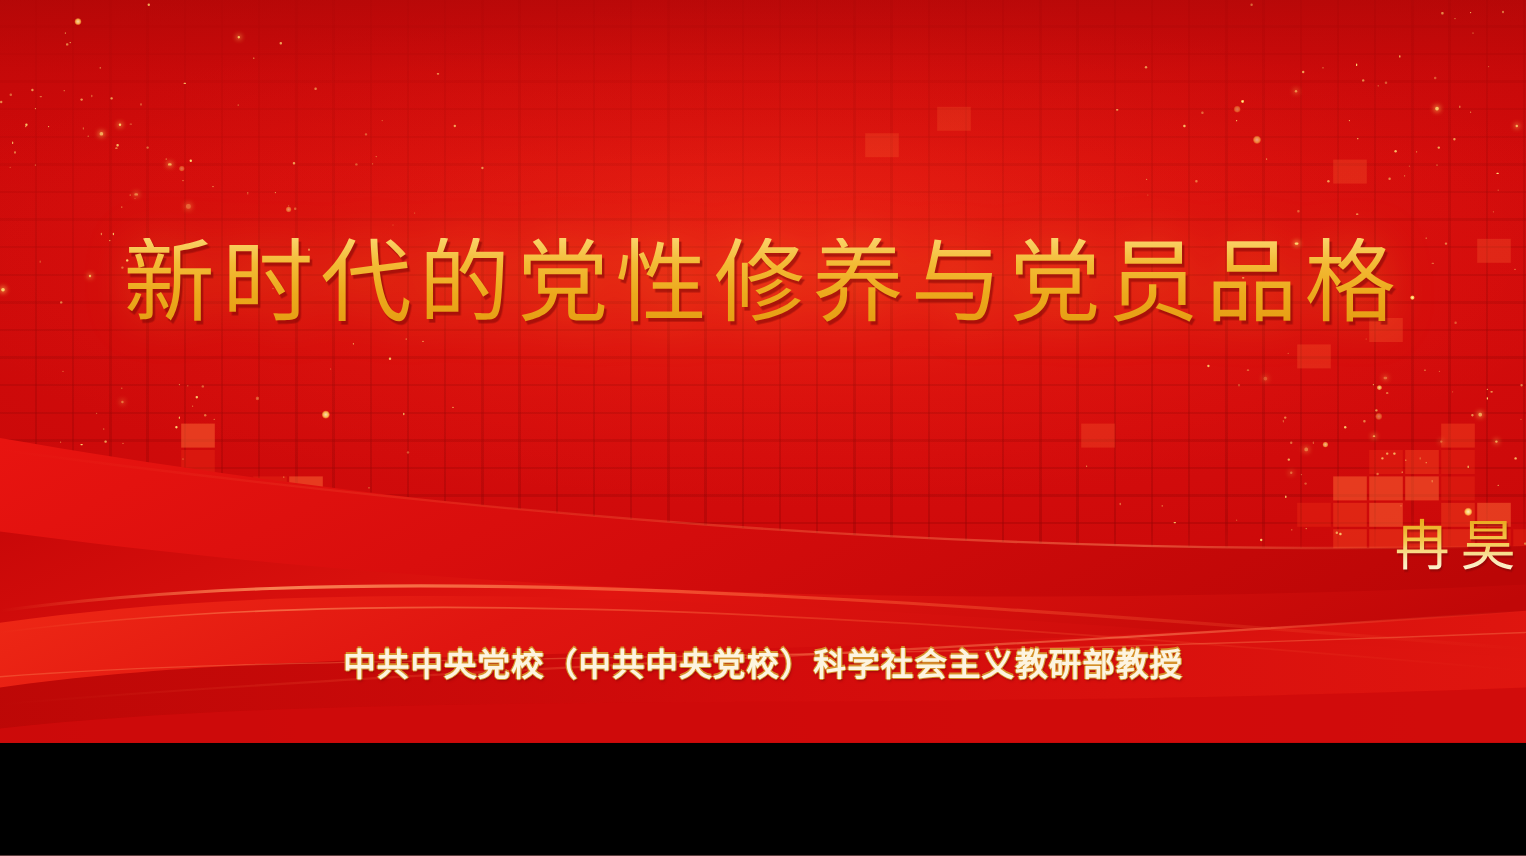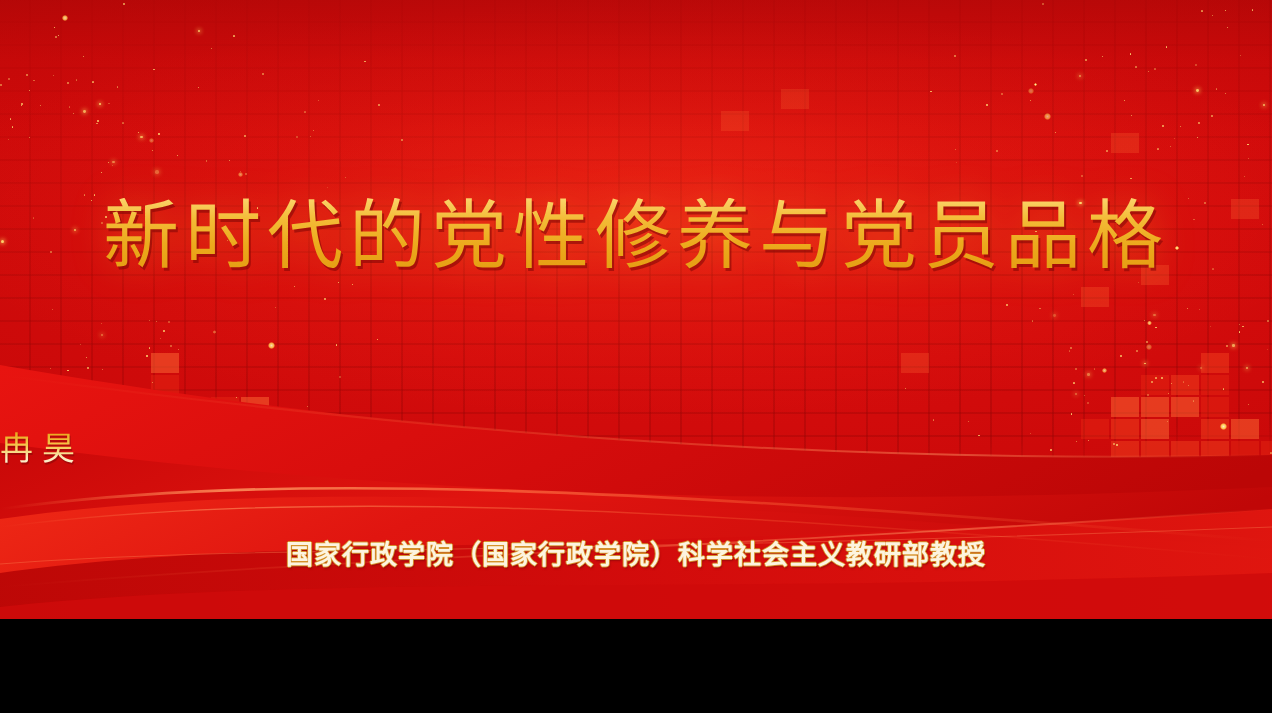--- a/index.html
+++ b/index.html
@@ -129,23 +129,23 @@
       drop-shadow(2px 3px 0px rgba(126,6,6,0.55))
       drop-shadow(0 0 18px rgba(255,168,40,0.28));
     white-space: nowrap;
   }
 
   .presenter {
     position: absolute;
     top: 432px;
     left: 0;
     right: 0;
-    text-align: left;
+    text-align: right;
     font-family: "DejaVu Serif", "Liberation Serif", serif;
-    font-size: 33px;
+    font-size: 46px;
     line-height: 1;
     letter-spacing: 9px;
     color: #f0bd3c;
     background: linear-gradient(180deg, #e8a81a 0%, #f5c94f 42%, #fae9b8 78%, #fdf4d8 100%);
     -webkit-background-clip: text;
             background-clip: text;
     -webkit-text-fill-color: transparent;
     filter: drop-shadow(1px 2px 0px rgba(126,6,6,0.50));
     white-space: nowrap;
   }
@@ -722,16 +722,16 @@
       <path d="M1272,150 C 780,186 320,200 0,228" stroke="url(#hl2)" stroke-width="1.8" fill="none" opacity="0.6"></path>
       <path d="M0,205 C 240,186 560,196 1272,168" stroke="rgba(255,140,90,0.35)" stroke-width="1.2" fill="none"></path>
     </svg>
   </div>
 
   <div class="content">
     <div class="title">新时代的党性修养与党员品格</div>
 
     <div class="presenter">冉昊</div>
 
-    <div class="affiliation">国家行政学院（国家行政学院）科学社会主义教研部教授</div>
+    <div class="affiliation">中共中央党校（中共中央党校）科学社会主义教研部教授</div>
   </div>
 
 </div>
 
 </body></html>

